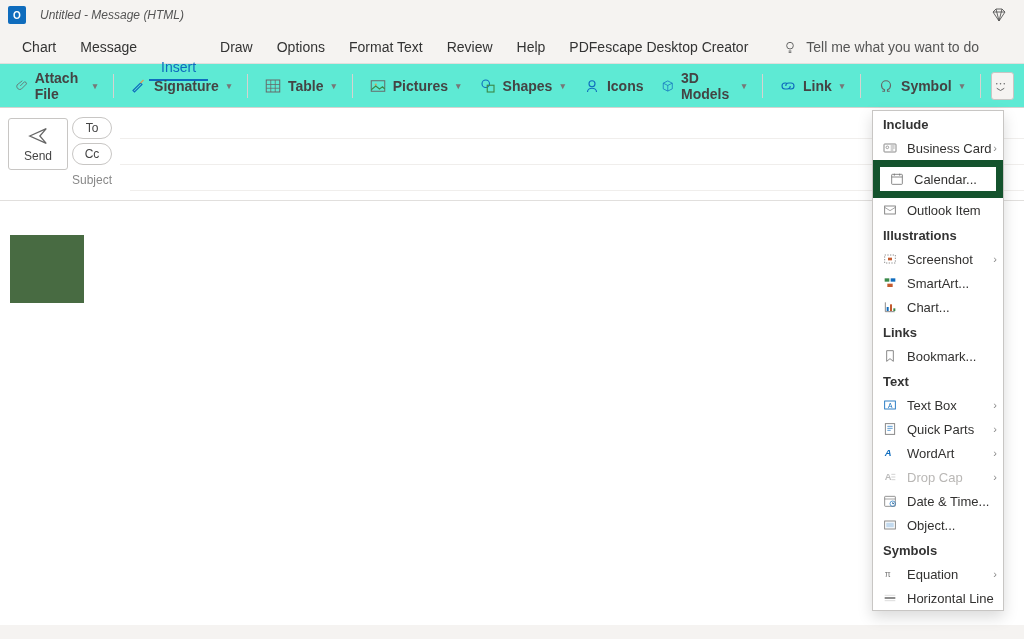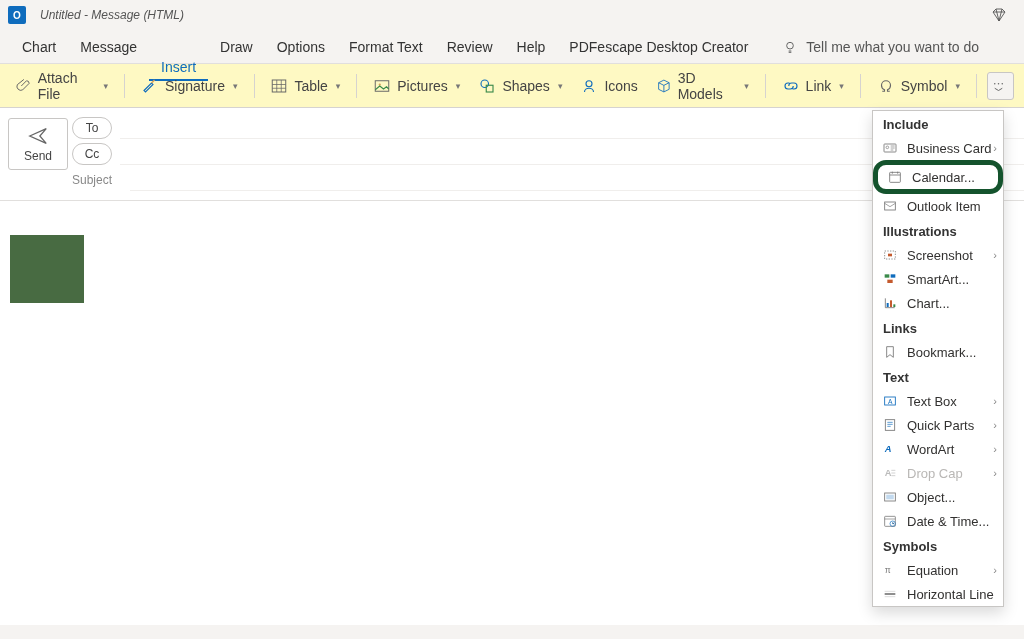--- a/index.html
+++ b/index.html
@@ -8,21 +8,21 @@
   .app-icon { width: 18px; height: 18px; background: #0f6cbd; border-radius: 2px; color: #fff; display: inline-flex; align-items: center; justify-content: center; font-size: 10px; font-weight: 600; margin-right: 14px; }
   .title-text { font-size: 12px; color: #555; font-style: italic; }
   .titlebar .spacer { flex: 1; }
   .premium { width: 18px; height: 18px; margin-right: 8px; }
   .premium svg { width: 18px; height: 18px; stroke:#555; fill:none; }
   .menubar { height: 34px; display: flex; align-items: center; padding: 0 10px; gap: 0; border-bottom: 1px solid #e1dfdd; }
   .menuitem { padding: 6px 12px; font-size: 14px; color: #333; cursor: default; }
   .menuitem.active { color: #0f6cbd; border-bottom: 2px solid #0f6cbd; padding-bottom: 4px; margin-top: 40px; }
   .tellme { display:flex; align-items:center; gap:8px; margin-left: 22px; color:#555; font-size:14px; }
   .bulb { width:16px; height:16px; }
-  .ribbon { height: 44px; display: flex; align-items: center; padding: 0 10px; gap: 6px; border-bottom: 1px solid #d6d3d0; background:#fef9c3; }
+  .ribbon { height: 44px; display: flex; align-items: center; padding: 0 10px; gap: 6px; border-bottom: 1px solid #d6d3d0; background:#5eead4;font-weight:bold; }
   .rbtn { display:flex; align-items:center; gap:6px; padding: 4px 6px; border-radius:3px; color:#444; font-size:14px; cursor:default; }
   .rbtn .chev { font-size:9px; color:#777; margin-left:2px; }
   .rbtn svg { width:18px; height:18px; }
   .divider { width:1px; height:24px; background:#d6d3d0; margin:0 4px; }
   .overflow-btn { width:30px; height:28px; border:1px solid #c8c6c4; border-radius:3px; display:flex; align-items:center; justify-content:center; background:#f5f3f1; }
   .overflow-btn svg { width:18px; height:14px; }
   .compose { background:#fff; border-bottom:1px solid #e1dfdd; padding:8px 0 6px 8px; display:flex; }
   .sendblock { width:60px; display:flex; flex-direction:column; align-items:center; justify-content:flex-start; border:1px solid #c8c6c4; border-radius:3px; height:52px; margin-right:4px; margin-top:2px; }
   .sendblock svg { width:22px; height:22px; margin-top:6px; stroke:#666; fill:none; }
   .sendblock .lbl { font-size:12px; color:#444; margin-top:2px; }
@@ -35,21 +35,21 @@
   .green-block { position:absolute; left:10px; top:34px; width:74px; height:68px; background:#486b42; }
   
   .ovmenu { position:absolute; top:110px; right:20px; width:132px; background:#fff; border:1px solid #c8c6c4; box-shadow:0 6px 14px rgba(0,0,0,.15); font-size:13px; }
   .ovheader { font-weight:600; padding:6px 10px 4px; color:#333; }
   .ovitem { display:flex; align-items:center; gap:8px; padding:4px 8px; cursor:default; position:relative; height:24px; }
   .ovitem .mi-icon { width:18px; height:18px; display:flex; align-items:center; justify-content:center; }
   .ovitem .mi-icon svg { width:16px; height:16px; }
   .ovitem .mi-label { flex:1; white-space:nowrap; overflow:hidden; }
   .ovitem .mi-arrow { color:#888; font-size:11px; position:absolute; right:6px; }
   .ovitem.disabled { color:#b9b7b5; }
-  .highlight-box { border:5px solid #14532d; border-radius:13px; }
+  .highlight-box { border:7px solid #14532d; border-radius:0; }
 </style>
 </head>
 <body>
 
 <div class="titlebar">
   <span class="app-icon">O</span>
   <span class="title-text">Untitled  -  Message (HTML)</span>
   <span class="spacer"></span>
   <span class="premium">
     <svg viewBox="0 0 24 24">
@@ -302,37 +302,37 @@
           <text x="4" y="17" font-size="14" fill="#bbb" font-weight="bold">A</text>
           <path d="M14 8h6M14 12h6M14 16h6" stroke="#bbb"></path>
         </svg>
       </span>
     <span class="mi-label">Drop Cap</span>
     <span class="mi-arrow">›</span>
   </div>
   <div class="ovitem">
     <span class="mi-icon">
         <svg viewBox="0 0 24 24">
-          <rect x="4" y="6" width="16" height="12" fill="none" stroke="#777" stroke-width="1.3"></rect>
-          <rect x="7" y="9" width="10" height="6" fill="#0f6cbd" opacity="0.25" stroke="#0f6cbd"></rect>
-        </svg>
-      </span>
-    <span class="mi-label">Object...</span>
-  </div>
-  <div class="ovitem">
-    <span class="mi-icon">
-        <svg viewBox="0 0 24 24">
           <rect x="4" y="5" width="16" height="15" rx="1" fill="none" stroke="#777" stroke-width="1.2"></rect>
           <path d="M4 9h16" stroke="#777"></path>
           <circle cx="16" cy="16" r="4" fill="none" stroke="#0f6cbd"></circle>
           <path d="M16 14v2h2" stroke="#0f6cbd"></path>
         </svg>
       </span>
     <span class="mi-label">Date &amp; Time...</span>
   </div>
+  <div class="ovitem">
+    <span class="mi-icon">
+        <svg viewBox="0 0 24 24">
+          <rect x="4" y="6" width="16" height="12" fill="none" stroke="#777" stroke-width="1.3"></rect>
+          <rect x="7" y="9" width="10" height="6" fill="#0f6cbd" opacity="0.25" stroke="#0f6cbd"></rect>
+        </svg>
+      </span>
+    <span class="mi-label">Object...</span>
+  </div>
 
   <div class="ovheader">Symbols</div>
   <div class="ovitem">
     <span class="mi-icon">
         <svg viewBox="0 0 24 24">
           <text x="4" y="17" font-size="13" fill="#777">π</text>
         </svg>
       </span>
     <span class="mi-label">Equation</span>
     <span class="mi-arrow">›</span>

